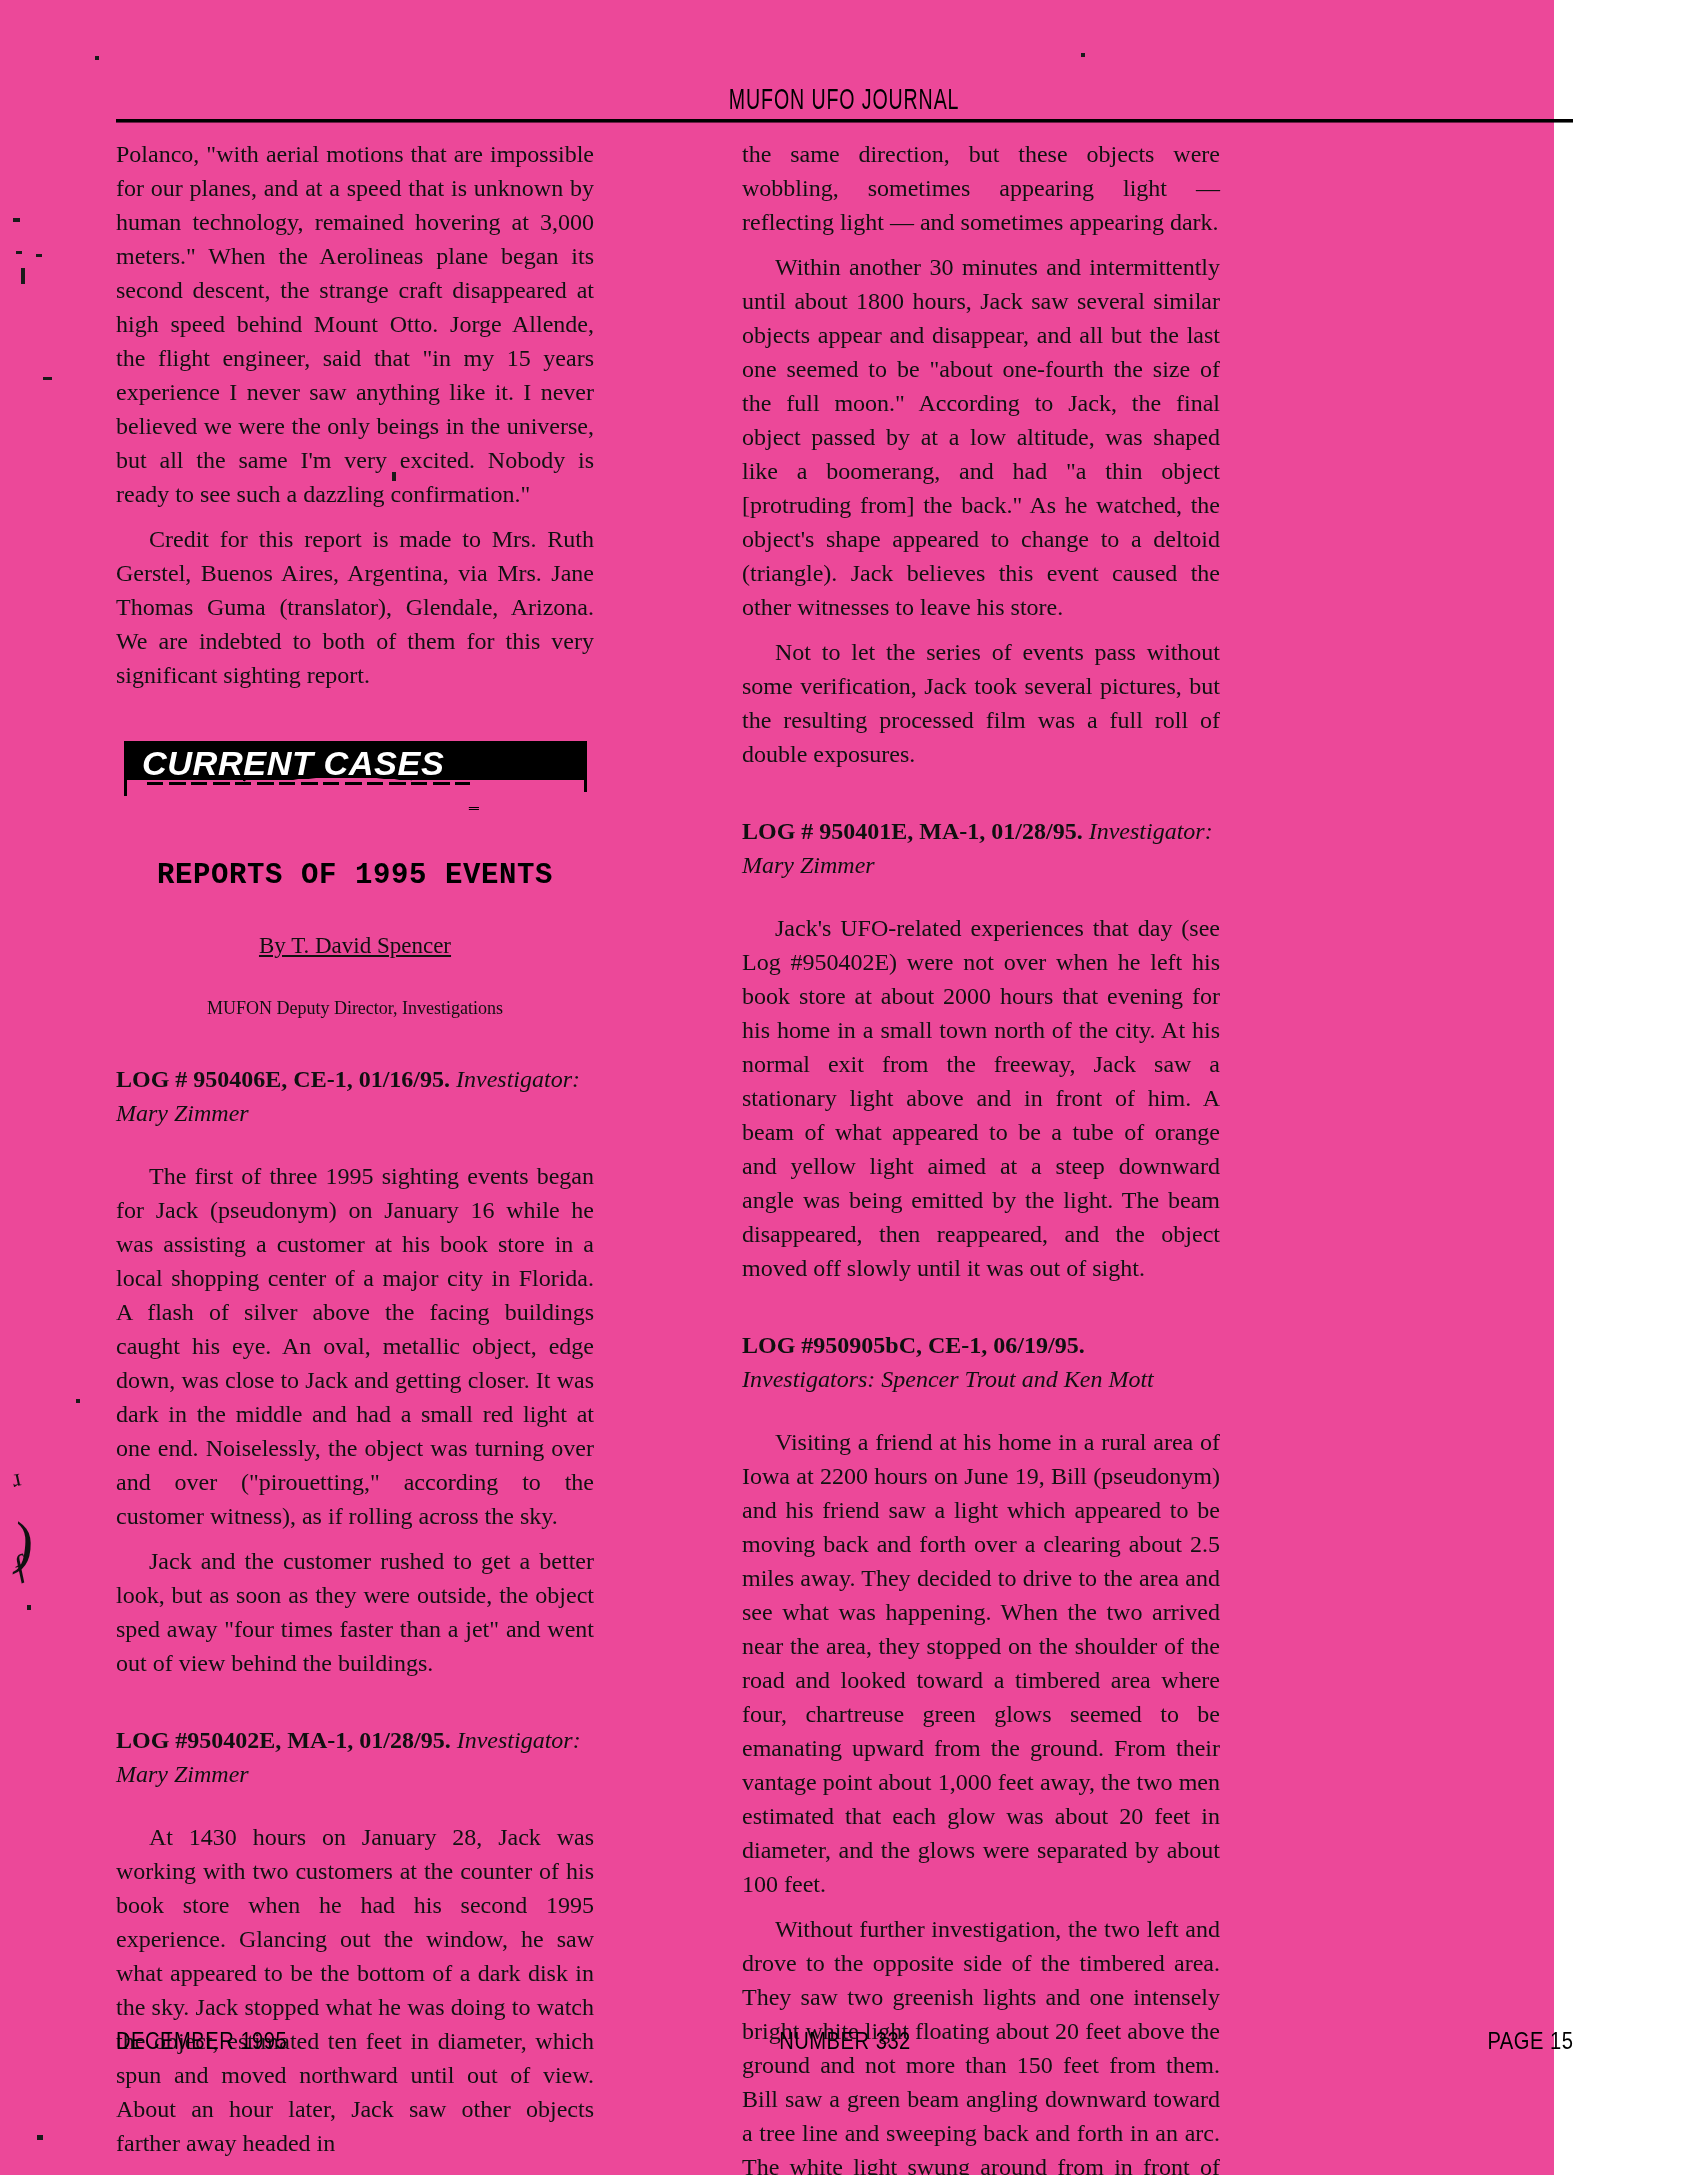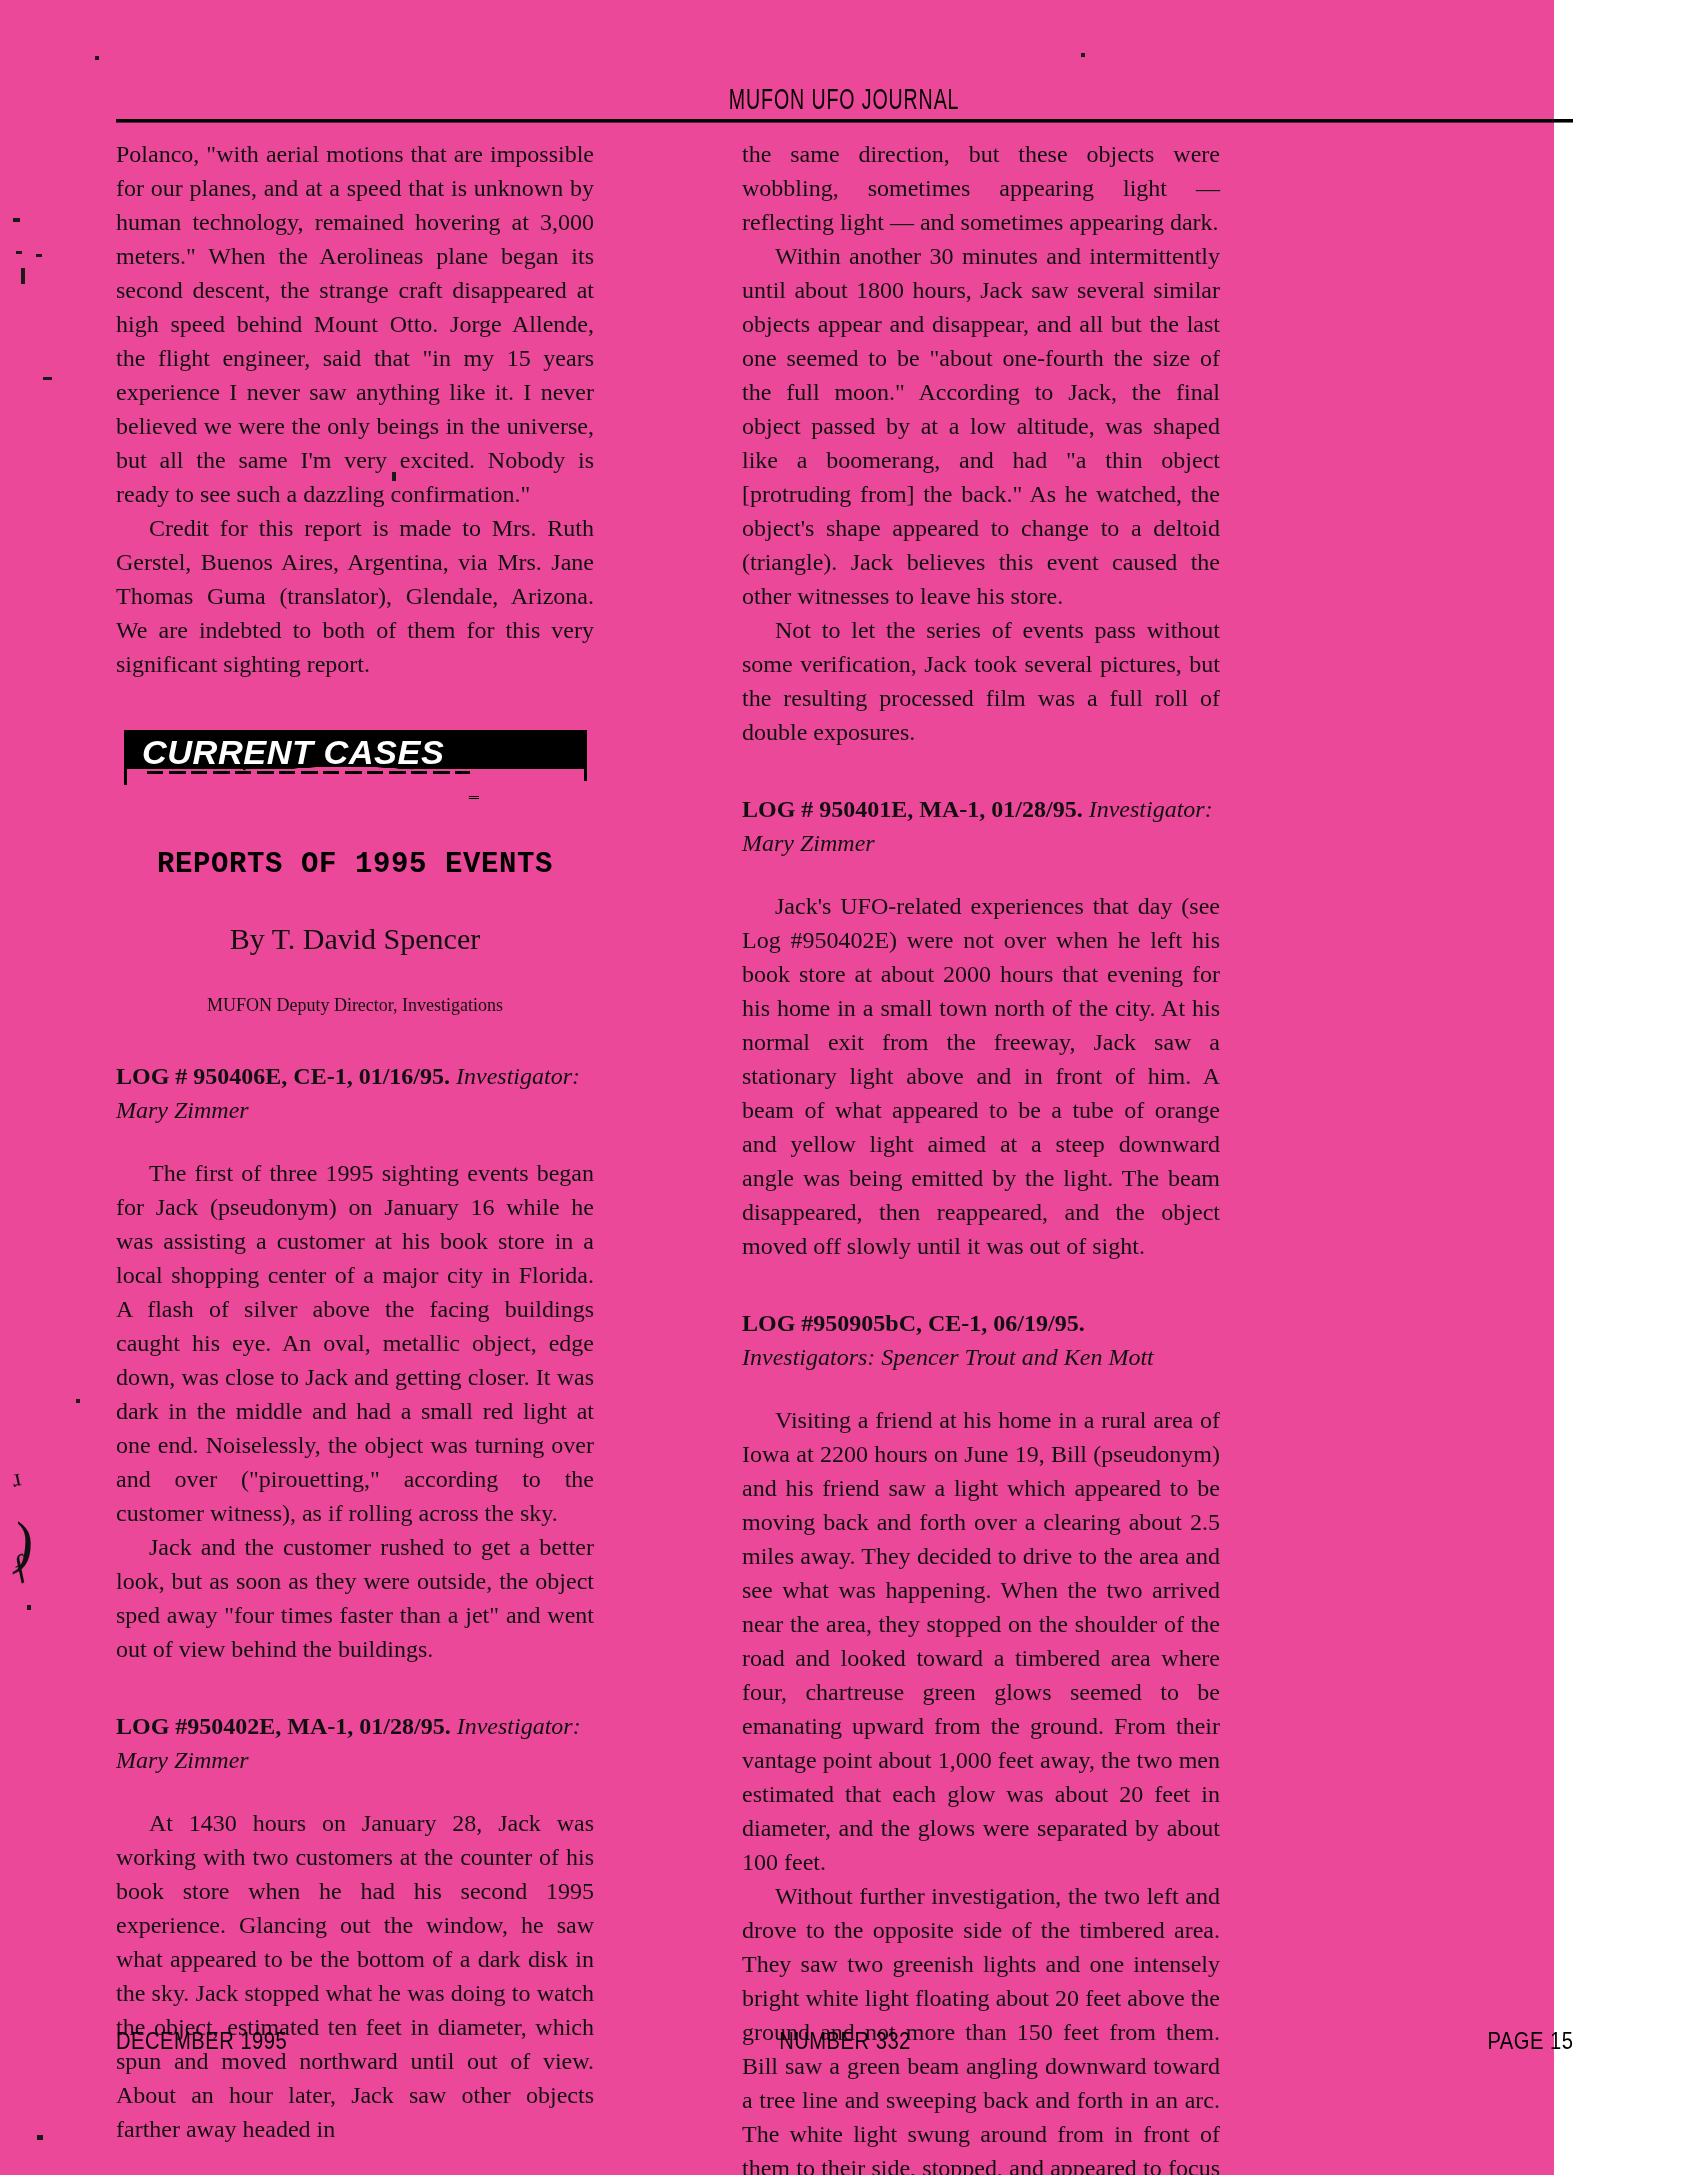--- a/index.html
+++ b/index.html
@@ -71,21 +71,21 @@
   p.body {
     margin: 0;
     font-size: 24px;
     line-height: 34px;
     text-align: justify;
     text-justify: inter-word;
     color: #111;
     hyphens: none;
   }
   p.body.indent { text-indent: 33px; }
-  p.body + p.body { margin-top: 0; }
+  p.body + p.body { margin-top: 11px; }
 
   
   #current-cases {
     position: relative;
     margin-top: 41px;
     width: 478px;
     height: 71px;
   }
   #current-cases .cc-plate {
     position: absolute;
@@ -194,22 +194,23 @@
     margin: 55px 0 0 0;
     font-family: Liberation Mono, monospace;
     font-weight: 700;
     font-size: 29px;
     letter-spacing: 0.6px;
     text-align: center;
     color: #000;
   }
   .byline {
     margin: 41px 0 0 0;
-    font-size: 30px;
+    font-size: 23px;
     text-align: center;
+    text-decoration: underline;
   }
   .affiliation {
     margin: 39px 0 0 0;
     font-size: 18px;
     text-align: center;
   }
 
   
   .log-head {
     margin: 43px 0 0 0;

